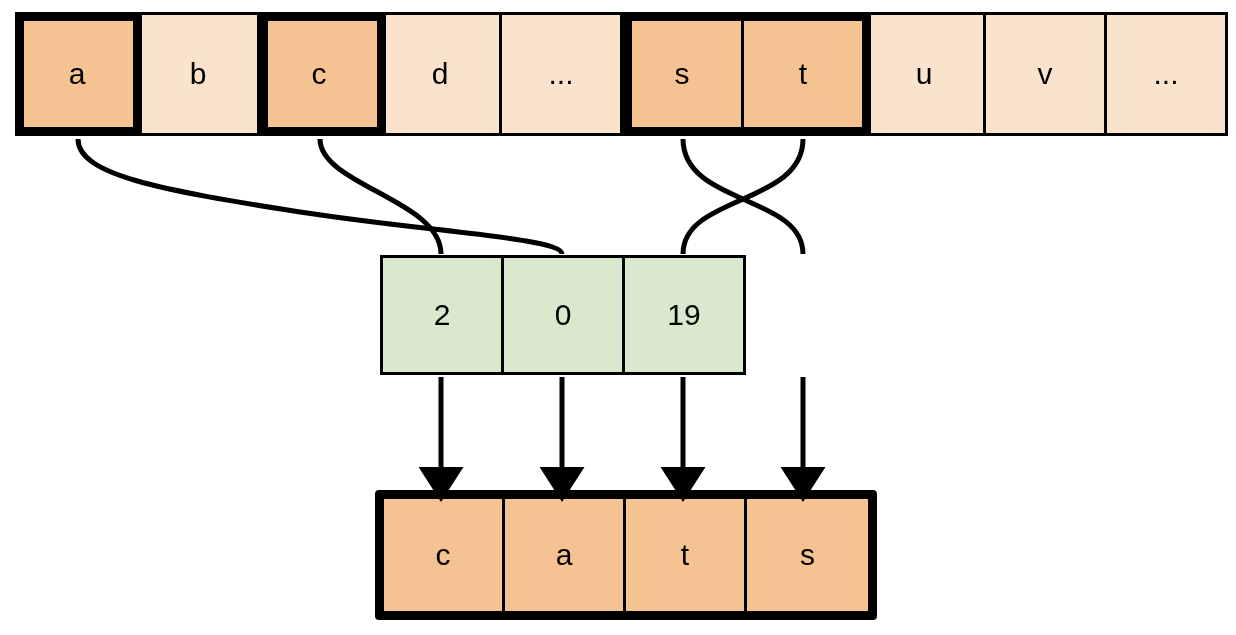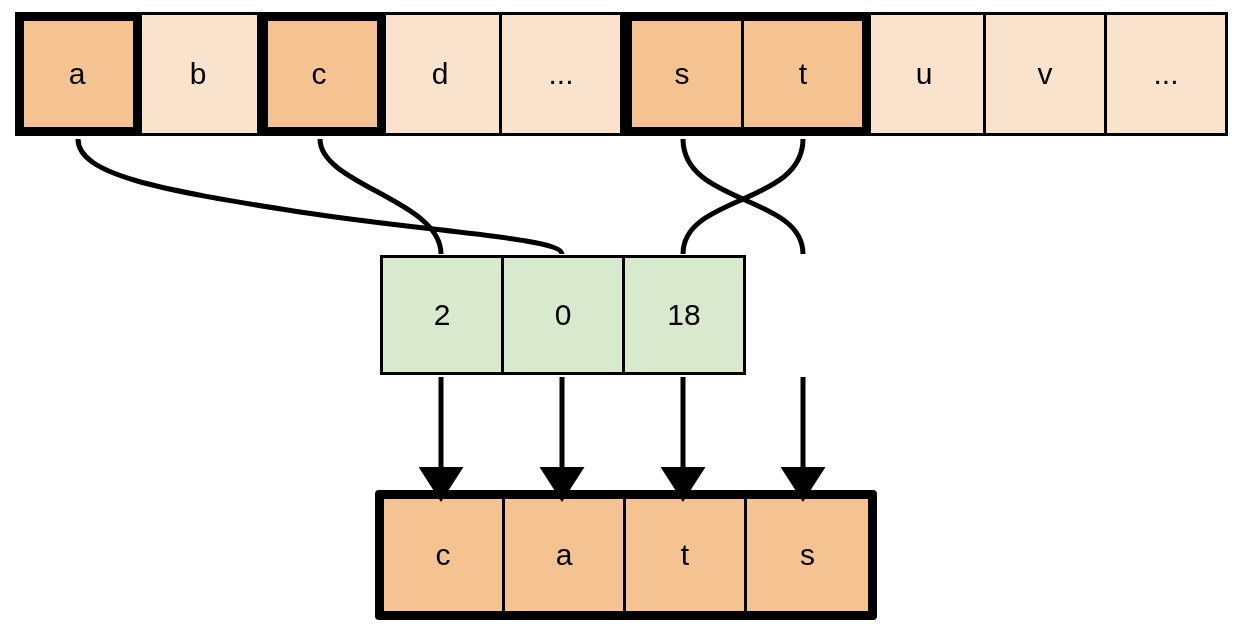--- a/index.html
+++ b/index.html
@@ -151,21 +151,21 @@
   <div class="thick-outline" style="left:623px; top:12px;  width:248px; height:124px;"></div>
 
   <div class="row" id="index-row">
     <div class="cell">
         <span>2</span>
       </div>
     <div class="cell">
         <span>0</span>
       </div>
     <div class="cell">
-        <span>18</span>
+        <span>19</span>
       </div>
   </div>
 
   <div class="row" id="output-row">
     <div class="cell">
         <span>c</span>
       </div>
     <div class="cell">
         <span>a</span>
       </div>

